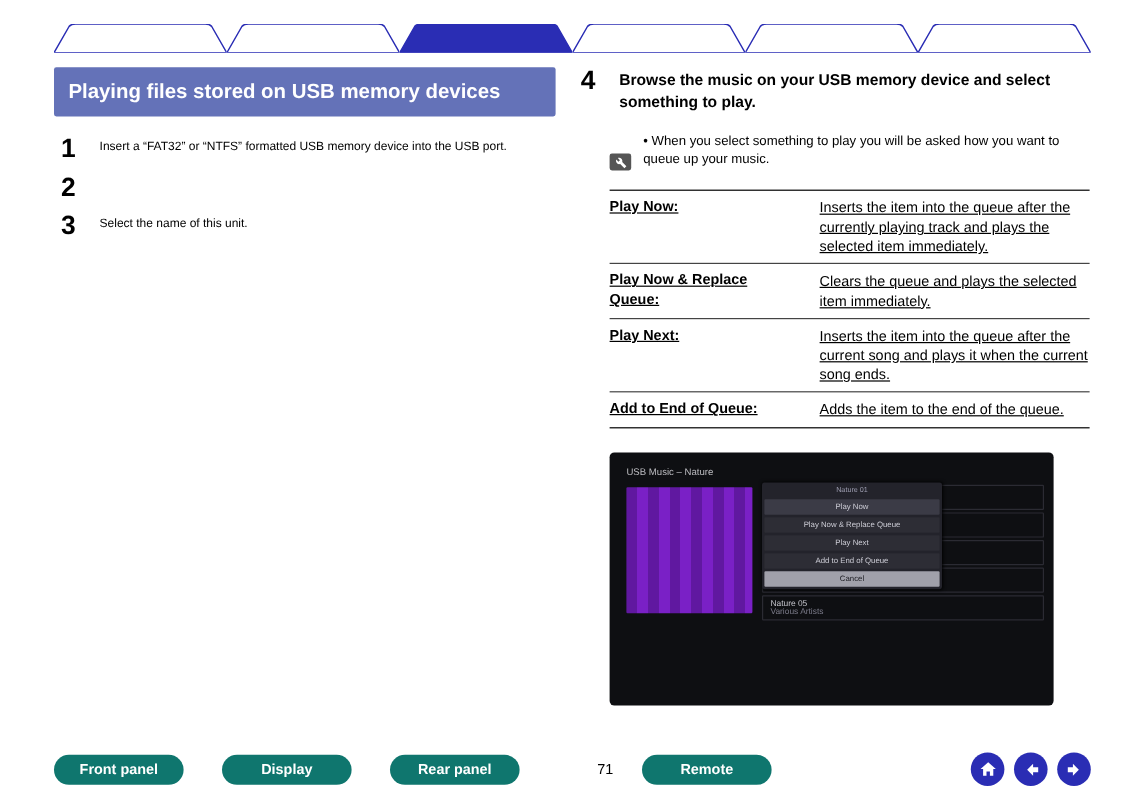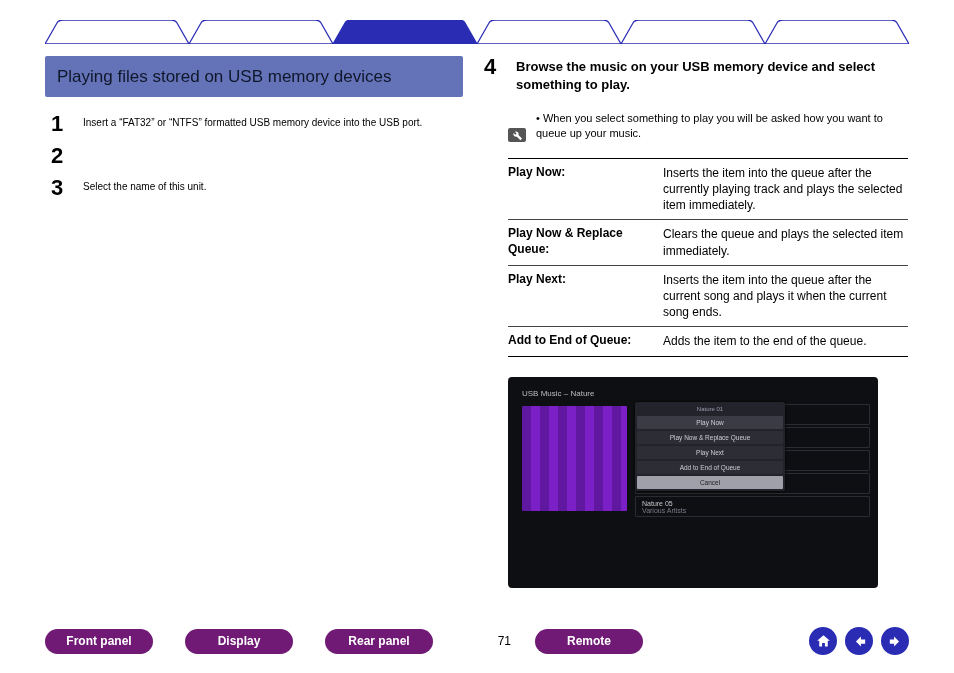--- a/index.html
+++ b/index.html
@@ -12,60 +12,60 @@
   .tab span{display:block;text-align:center;line-height:24px;font-weight:bold;font-size:13px;color:#2a2db4;}
   .tab svg{position:absolute;inset:0;width:100%;height:100%;}
   .tab.active span{color:#fff;}
   .tab.active path{fill:#2a2db4;}
   .tab path{fill:#fff;stroke:#2a2db4;stroke-width:1.3;}
 
   
   .col-left{position:absolute;top:56px;left:45px;width:418px;}
   .col-right{position:absolute;top:56px;left:478px;width:430px;}
 
-  .section-title{background:#6472b8;color:#0f172a;font-weight:normal;font-size:17px;padding:10px 12px;border-radius:2px;margin-bottom:16px;line-height:1.25;}
+  .section-title{background:#6472b8;color:#ffffff;font-weight:bold;font-size:17px;padding:10px 12px;border-radius:2px;margin-bottom:16px;line-height:1.25;}
 
   .step{display:flex;gap:14px;margin-bottom:10px;}
   .step-num{font-size:22px;font-weight:bold;width:24px;flex:none;text-align:center;line-height:1;}
   .step-text{font-size:10px;font-weight:normal;padding-top:3px;line-height:1.35;}
 
   .right-head{display:flex;gap:14px;margin-bottom:18px;}
   .right-head .step-num{font-size:22px;font-weight:bold;width:24px;flex:none;text-align:center;line-height:1;}
   .right-head .step-text{font-size:13px;font-weight:bold;padding-top:2px;line-height:1.35;}
 
   .note-block{display:flex;gap:10px;margin:6px 0 16px 30px;align-items:flex-end;}
   .wrench-box{width:18px;height:14px;background:#555;border-radius:2px;display:flex;align-items:center;justify-content:center;flex:none;margin-top:1px;}
   .wrench-box svg{width:12px;height:12px;fill:#fff;}
   .note-text{font-size:11px;line-height:1.4;}
   .note-text::before{content:"• ";}
 
-  .option-table{border-top:1.5px solid #000;margin-left:30px;margin-right:0;}
+  .option-table{border-top:1.5px solid #000;margin-left:30px;margin-right:0;text-decoration:underline;}
   .row{display:flex;border-bottom:1px solid #444;}
   .row:last-child{border-bottom:1.5px solid #000;}
   .row-label{width:155px;flex:none;font-weight:bold;font-size:12px;padding:6px 6px 6px 0;line-height:1.3;}
-  .row-desc{font-size:12px;padding:6px 0;line-height:1.35;}
+  .row-desc{font-size:12px;padding:6px 0;line-height:1.35;margin-left:20px;}
 
   
   .shot{margin:20px 30px 0 30px;background:#0e0f12;border-radius:4px;padding:8px;position:relative;height:211px;}
   .shot-head{color:#bcbcc0;font-size:8px;margin:4px 0 6px 6px;}
   .shot-body{display:flex;height:128px;}
   .thumb{width:105px;height:105px;background:repeating-linear-gradient(90deg,#6018a0 0 9px,#7a20c6 9px 18px);margin:2px 8px 0 6px;border-radius:1px;}
   .playlist{flex:1;position:relative;}
   .pl-item{border:1px solid #2b2b33;border-radius:1px;font-size:7px;color:#7a7a88;padding:3px 6px 2px;margin-bottom:2px;display:flex;flex-direction:column;gap:0;}
   .pl-item b{color:#c5c5cc;font-weight:normal;}
 
   .popup{position:absolute;left:0;top:-2px;width:150px;background:#23232b;border-radius:2px;padding:2px;box-shadow:0 0 3px #000;}
   .popup-title{color:#9d9db0;font-size:6px;text-align:center;padding:2px 0;}
   .popup-row{background:#2d2d35;color:#cdcdd6;font-size:6.5px;text-align:center;padding:3px 0;margin-top:2px;border-radius:1px;}
   .popup-row.sel{background:#3b3b46;}
   .popup-row.cancel{background:#a0a0aa;color:#1a1a20;}
 
   
   .footer{position:absolute;left:45px;right:45px;bottom:18px;display:flex;align-items:center;}
-  .pill{background:#701a75;color:#fff;font-size:12px;font-weight:bold;border-radius:13px;height:25px;line-height:25px;text-align:center;width:108px;margin-right:32px;cursor:pointer;}
+  .pill{background:#0f766e;color:#fff;font-size:12px;font-weight:bold;border-radius:13px;height:25px;line-height:25px;text-align:center;width:108px;margin-right:32px;cursor:pointer;}
   .page-num{font-size:12px;width:46px;text-align:right;margin-right:24px;}
 
   .nav-icons{margin-left:auto;display:flex;gap:8px;}
   .circ{width:28px;height:28px;border-radius:50%;background:#2a2db4;display:flex;align-items:center;justify-content:center;cursor:pointer;}
   .circ svg{width:17px;height:17px;fill:#fff;}
 </style>
 </head>
 <body>
 <div class="page">
 

